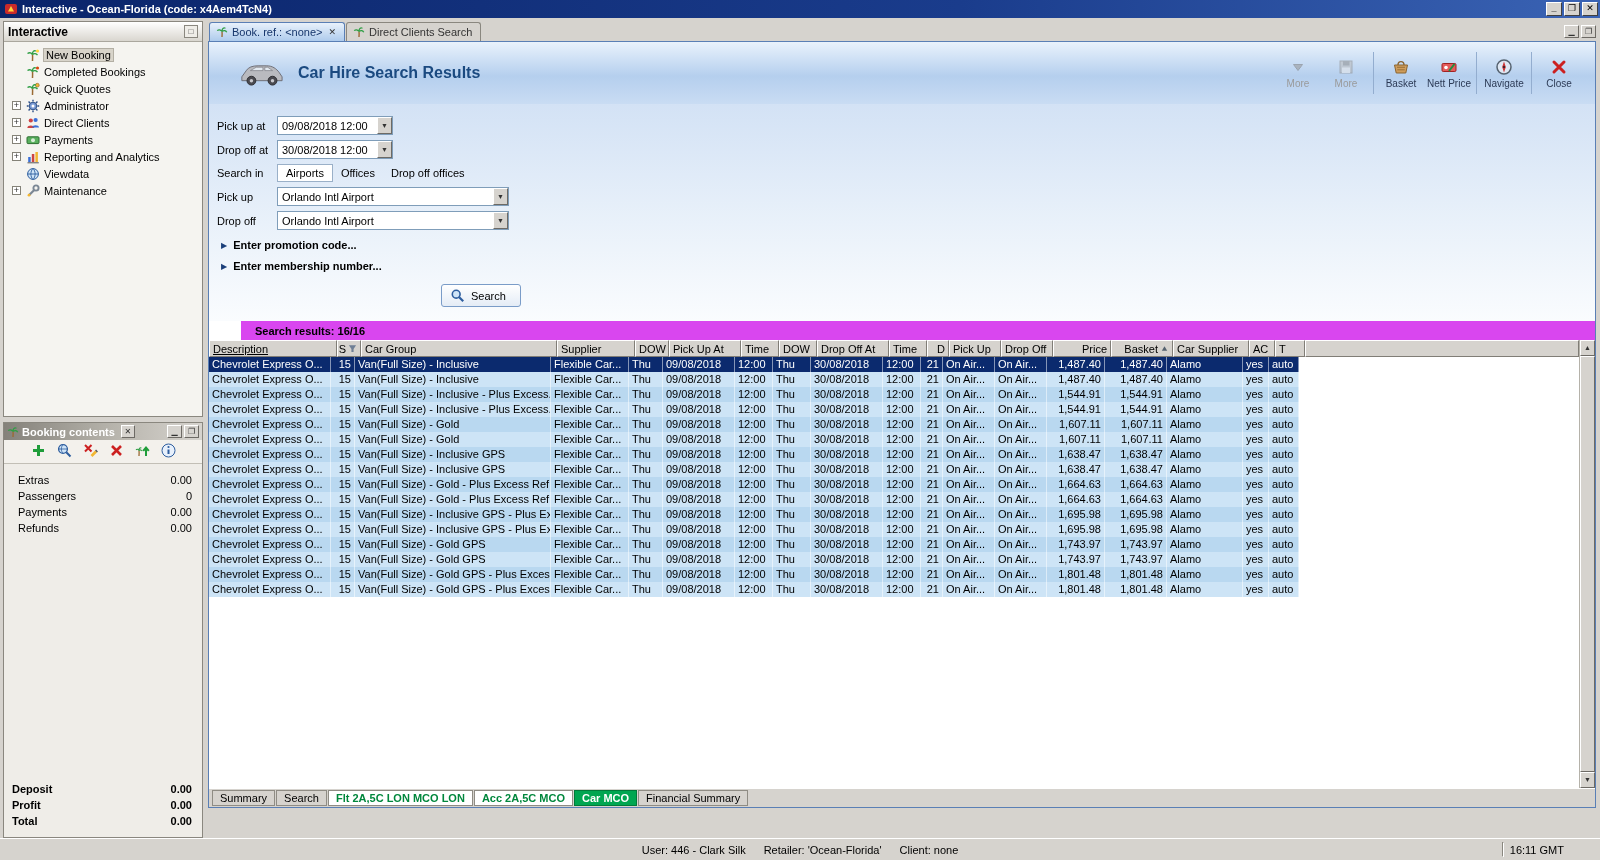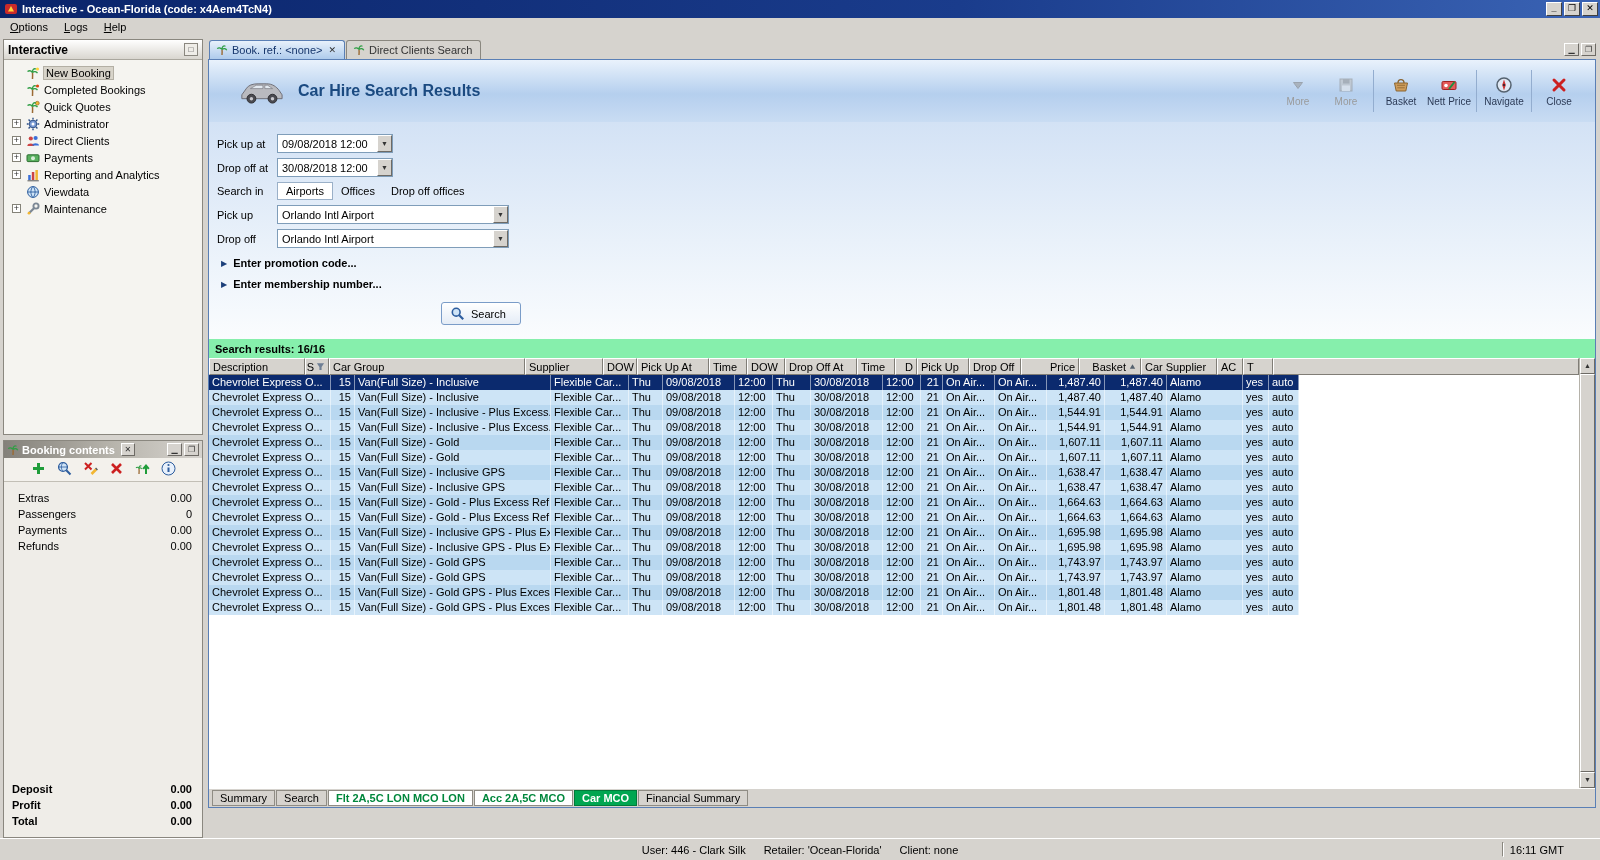--- a/index.html
+++ b/index.html
@@ -86,21 +86,21 @@
   .seg.selected { background:#fff; border:1px solid #9ab0c8; }
   .expander-row { display:flex; align-items:center; gap:6px; margin:9px 0 2px 4px; }
   .tri { color:#1b3f7a; font-size:8px; }
   .exp-label { font-weight:bold; }
   .search-btn-row { margin:12px 0 10px 224px; }
   .search-btn { display:inline-flex; align-items:center; gap:6px; height:23px; padding:0 14px 0 8px; background:linear-gradient(180deg,#ffffff,#e4ecf6); border:1px solid #7a9cc8; border-radius:3px; font-family:inherit; font-size:11px; }
   .search-btn .sicon { width:15px; height:15px; display:inline-flex; }
   .search-btn .sicon svg { width:15px; height:15px; }
 
   
-  .results-label { flex:none; font-weight:bold; padding:4px 0 3px 6px; background:#86efac; }
+  .results-label { flex:none; font-weight:bold; padding:4px 0 3px 14px; background:#d946ef;margin-left:32px; }
   .results-wrap { flex:1; min-height:0; display:flex; background:#fff; }
   .results-col { flex:1; min-width:0; display:flex; flex-direction:column; }
   .grid-header { height:17px; flex:none; display:flex; background:#d6d3ce; }
   .gh-cell { flex:none; display:flex; align-items:center; gap:2px; padding:0 3px; border:1px solid; border-color:#fff #807d76 #807d76 #fff; overflow:hidden; white-space:nowrap; background:#d6d3ce; }
   .gh-cell.r { justify-content:flex-end; }
   .gh-cell.fill { flex:1; }
   .gh-cell .hic { display:inline-flex; }
   .gh-cell .hic svg { width:9px; height:9px; }
   .grid-body { flex:none; }
   .grid-row { display:flex; height:15px; width:1090px; }
@@ -141,25 +141,20 @@
         </svg>
       </span>
     <span class="title-text">Interactive - Ocean-Florida (code: x4Aem4TcN4)</span>
     <span class="win-btns">
       <span class="win-btn">_</span>
       <span class="win-btn">❐</span>
       <span class="win-btn">✕</span>
     </span>
   </div>
 
-  <div class="menubar">
-      <span class="menu-item"><u>O</u>ptions</span>
-      <span class="menu-item"><u>L</u>ogs</span>
-      <span class="menu-item"><u>H</u>elp</span>
-    </div>
 
   <div class="app-body">
 
     <div class="left-col">
       <div class="interactive-panel">
         <div class="panel-header">
           <span>Interactive</span>
           <span class="collapse-btn">□</span>
         </div>
         <div class="tree">
@@ -518,21 +513,21 @@
               <span>Search</span>
             </button>
           </div>
         </div>
 
         <div class="results-label">Search results: 16/16</div>
 
         <div class="results-wrap">
           <div class="results-col">
             <div class="grid-header">
-                <div class="gh-cell" style="width: 96px;">
+                <div class="gh-cell" style="width: 128px; text-decoration: underline;">
                   <span>Description</span>
                 </div>
                 <div class="gh-cell r" style="width: 24px;">
                   <span>S</span>
                   <span class="hic">
                     <svg viewBox="0 0 10 10">
                       <path d="M1 1.5 H9 L6.2 5.5 V9 H3.8 V5.5 Z" fill="#6f7f95"></path>
                     </svg>
                   </span>
                 </div>

